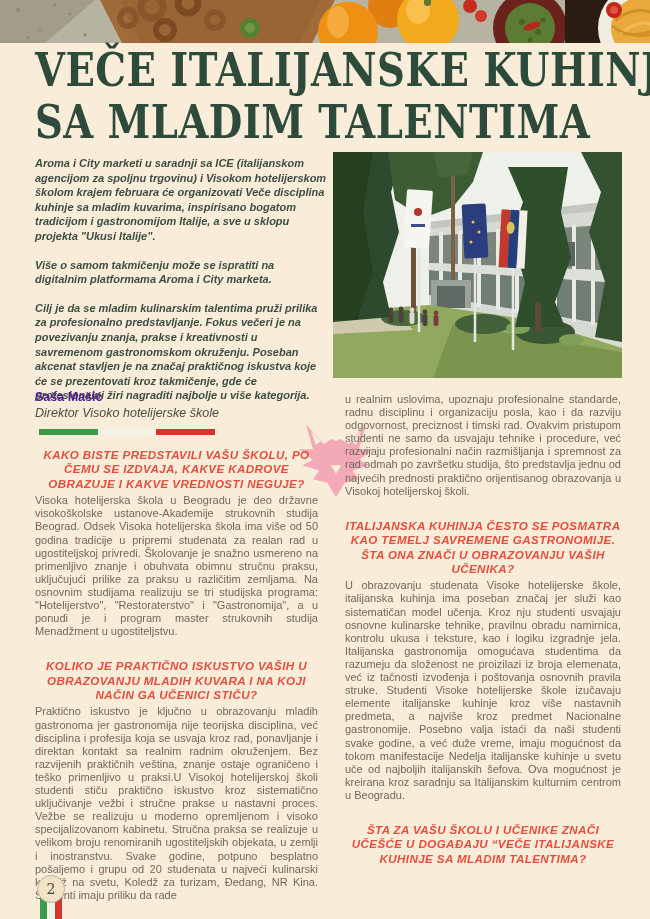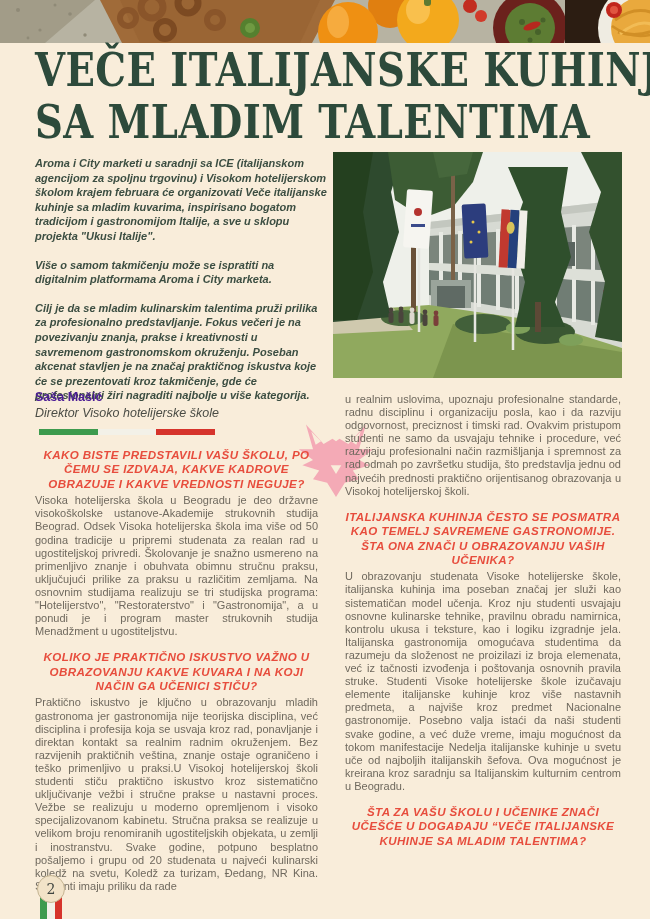--- a/index.html
+++ b/index.html
@@ -30,21 +30,21 @@
   .flagbar .fr { flex:1; background:#d6342c; }
   .fox { position:absolute; left:291px; top:421px; width:90px; height:76px; z-index:0; }
   .col { position:absolute; z-index:1; }
   .col-left  { left:35px;  top:448px; width:283px; }
   .col-right { left:345px; top:385px; width:276px; }
   .q { margin:0 0 3px 0; color:#e74d3d; font-size:11.6px; line-height:14.4px;
     font-weight:700; font-style:italic; letter-spacing:0.4px;text-align:center; }
   .q + .a { margin-top:2px; }
   .a { margin:8px 0 10px 0; color:#6f695e; font-size:11px; line-height:13.1px;
     text-align:justify; }
-  .a + .q { margin-top:12px; }
+  .a + .q { margin-top:21px; }
   .badge-ribbon { position:absolute; left:40px; top:884px; width:22px; height:35px;
     border-radius:11px 11px 0 0; overflow:hidden; display:flex; z-index:2; }
   .badge-ribbon .fg { flex:1; background:#3d9b4e; }
   .badge-ribbon .fw { flex:1; background:#f3f1e8; }
   .badge-ribbon .fr { flex:1; background:#d6342c; }
   .badge-circle { position:absolute; left:37px; top:875px; width:26px; height:26px;
     border-radius:50%; background:#f2e3c8; border:1px solid #c5b492; z-index:3;
     display:flex; align-items:center; justify-content:center;
     font-family:"DejaVu Serif", serif; font-size:14px; color:#3f4540; }
 </style>
@@ -103,21 +103,21 @@
     <circle cx="666" cy="42" r="8" fill="#c1271d"></circle>
       <circle cx="666" cy="42" r="4" fill="#e05540"></circle>
   </svg>
 
   <h1 class="title">
     <span class="t-line">VEČE ITALIJANSKE KUHINJE</span>
     <span class="t-line">SA MLADIM TALENTIMA</span>
   </h1>
 
   <div class="intro">
-    <p>Aroma i City marketi u saradnji sa ICE (italijanskom agencijom za spoljnu trgovinu) i Visokom hotelijerskom školom krajem februara će organizovati Veče italijanske kuhinje sa mladim kuvarima, inspirisano bogatom tradicijom i gastronomijom Italije, a sve u sklopu projekta "Ukusi Italije".</p>
+    <p>Aroma i City marketi u saradnji sa ICE (italijanskom agencijom za spoljnu trgovinu) i Visokom hotelijerskom školom krajem februara će organizovati Veče disciplina kuhinje sa mladim kuvarima, inspirisano bogatom tradicijom i gastronomijom Italije, a sve u sklopu projekta "Ukusi Italije".</p>
     <p>Više o samom takmičenju može se ispratiti na digitalnim platformama Aroma i City marketa.</p>
     <p>Cilj je da se mladim kulinarskim talentima pruži prilika za profesionalno predstavljanje. Fokus večeri je na povezivanju znanja, prakse i kreativnosti u savremenom gastronomskom okruženju. Poseban akcenat stavljen je na značaj praktičnog iskustva koje će se prezentovati kroz takmičenje, gde će profesionalni žiri nagraditi najbolje u više kategorija.</p>
   </div>
 
   <div class="photo">
     <svg viewBox="0 0 289 226" width="289" height="226">
       <rect width="289" height="226" fill="#eef0ea"></rect>
 
       <polygon points="96,70 289,48 289,196 96,155" fill="#d7dad3"></polygon>
       <polygon points="96,70 289,48 289,56 96,77" fill="#c3c7bf"></polygon>
@@ -212,21 +212,21 @@
     <path fill="#f3a4b3" opacity="0.92" d="M50,86 L40,70 L24,66 L31,56 L12,50 L24,44 L8,32 L24,32 L16,4
       L36,26 L46,20 L50,23 L54,20 L64,26 L84,4 L76,32 L92,32 L76,44 L88,50 L69,56 L76,66 L60,70 Z"></path>
     <path fill="#f9edda" d="M22,12 L27,27 L33,23 Z"></path>
     <path fill="#f9edda" d="M78,12 L73,27 L67,23 Z"></path>
     <path fill="#f9edda" d="M50,60 L44,50 L56,50 Z"></path>
   </svg>
 
   <div class="col col-left">
     <h2 class="q">KAKO BISTE PREDSTAVILI VAŠU ŠKOLU, PO ČEMU SE IZDVAJA, KAKVE KADROVE OBRAZUJE I KAKVE VREDNOSTI NEGUJE?</h2>
     <p class="a">Visoka hotelijerska škola u Beogradu je deo državne visokoškolske ustanove-Akademije strukovnih studija Beograd. Odsek Visoka hotelijerska škola ima više od 50 godina tradicije u pripremi studenata za realan rad u ugostiteljskoj privredi. Školovanje je snažno usmereno na primenljivo znanje i obuhvata obimnu stručnu praksu, uključujući prilike za praksu u različitim zemljama. Na osnovnim studijama realizuju se tri studijska programa: "Hotelijerstvo", "Restoraterstvo" i "Gastronomija", a u ponudi je i program master strukovnih studija Menadžment u ugostiteljstvu.</p>
-    <h2 class="q">KOLIKO JE PRAKTIČNO ISKUSTVO VAŽNO U OBRAZOVANJU KAKVE KUVARA I NA KOJI NAČIN GA UČENICI STIČU?</h2>
+    <h2 class="q">KOLIKO JE PRAKTIČNO ISKUSTVO VAŠIH U OBRAZOVANJU MLADIH KUVARA I NA KOJI NAČIN GA UČENICI STIČU?</h2>
     <p class="a">Praktično iskustvo je ključno u obrazovanju mladih gastronoma jer gastronomija nije teorijska disciplina, već disciplina i profesija koja se usvaja kroz rad, ponavljanje i direktan kontakt sa realnim radnim okruženjem. Bez razvijenih praktičnih veština, znanje ostaje ograničeno i teško primenljivo u praksi.U Visokoj hotelijerskoj školi studenti stiču praktično iskustvo kroz sistematično uključivanje vežbi i stručne prakse u nastavni proces. Vežbe se realizuju u moderno opremljenom i visoko specijalizovanom kabinetu. Stručna praksa se realizuje u velikom broju renomiranih ugostiteljskih objekata, u zemlji i inostranstvu. Svake godine, potpuno besplatno pošaljemo i grupu od 20 studenata u najveći kulinarski koledž na svetu, Koledž za turizam, Đedang, NR Kina. Studenti imaju priliku da rade</p>
   </div>
 
   <div class="col col-right">
     <p class="a">u realnim uslovima, upoznaju profesionalne standarde, radnu disciplinu i organizaciju posla, kao i da razviju odgovornost, preciznost i timski rad. Ovakvim pristupom studenti ne samo da usvajaju tehnike i procedure, već razvijaju profesionalni način razmišljanja i spremnost za rad odmah po završetku studija, što predstavlja jednu od najvećih prednosti praktično orijentisanog obrazovanja u Visokoj hotelijerskoj školi.</p>
     <h2 class="q">ITALIJANSKA KUHINJA ČESTO SE POSMATRA KAO TEMELJ SAVREMENE GASTRONOMIJE. ŠTA ONA ZNAČI U OBRAZOVANJU VAŠIH UČENIKA?</h2>
     <p class="a">U obrazovanju studenata Visoke hotelijerske škole, italijanska kuhinja ima poseban značaj jer služi kao sistematičan model učenja. Kroz nju studenti usvajaju osnovne kulinarske tehnike, pravilnu obradu namirnica, kontrolu ukusa i teksture, kao i logiku izgradnje jela. Italijanska gastronomija omogućava studentima da razumeju da složenost ne proizilazi iz broja elemenata, već iz tačnosti izvođenja i poštovanja osnovnih pravila struke. Studenti Visoke hotelijerske škole izučavaju elemente italijanske kuhinje kroz više nastavnih predmeta, a najviše kroz predmet Nacionalne gastronomije. Posebno valja istaći da naši studenti svake godine, a već duže vreme, imaju mogućnost da tokom manifestacije Nedelja italijanske kuhinje u svetu uče od najboljih italijanskih šefova. Ova mogućnost je kreirana kroz saradnju sa Italijanskim kulturnim centrom u Beogradu.</p>
     <h2 class="q">ŠTA ZA VAŠU ŠKOLU I UČENIKE ZNAČI UČEŠĆE U DOGAĐAJU “VEČE ITALIJANSKE KUHINJE SA MLADIM TALENTIMA?</h2>
   </div>
 

